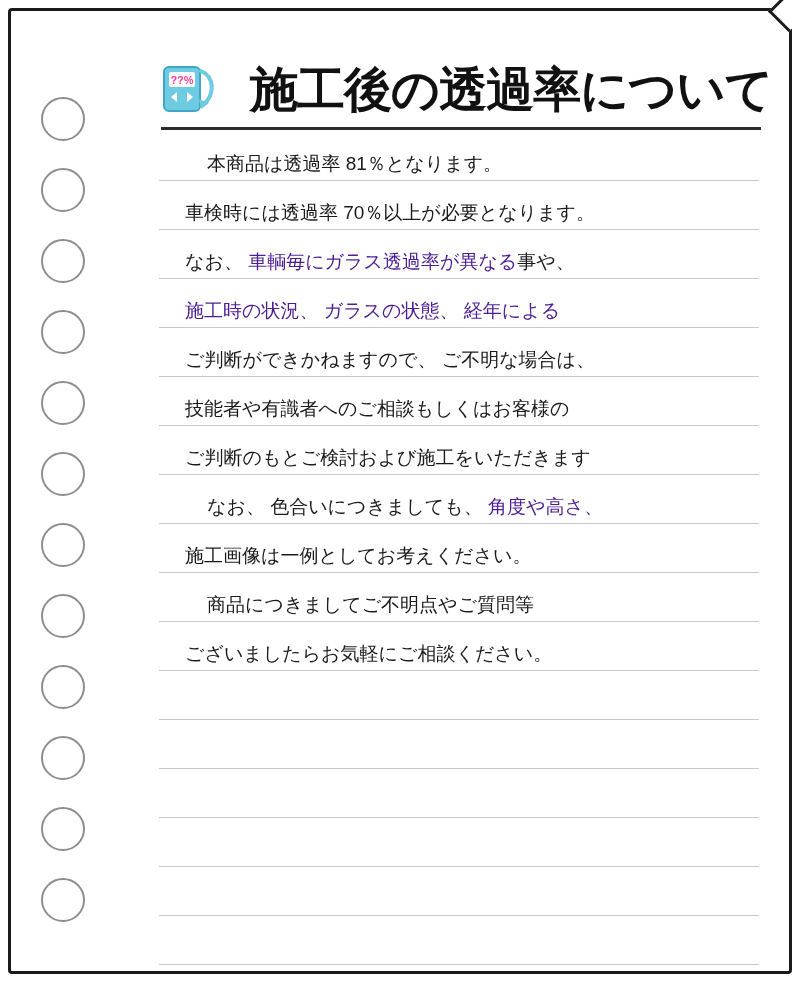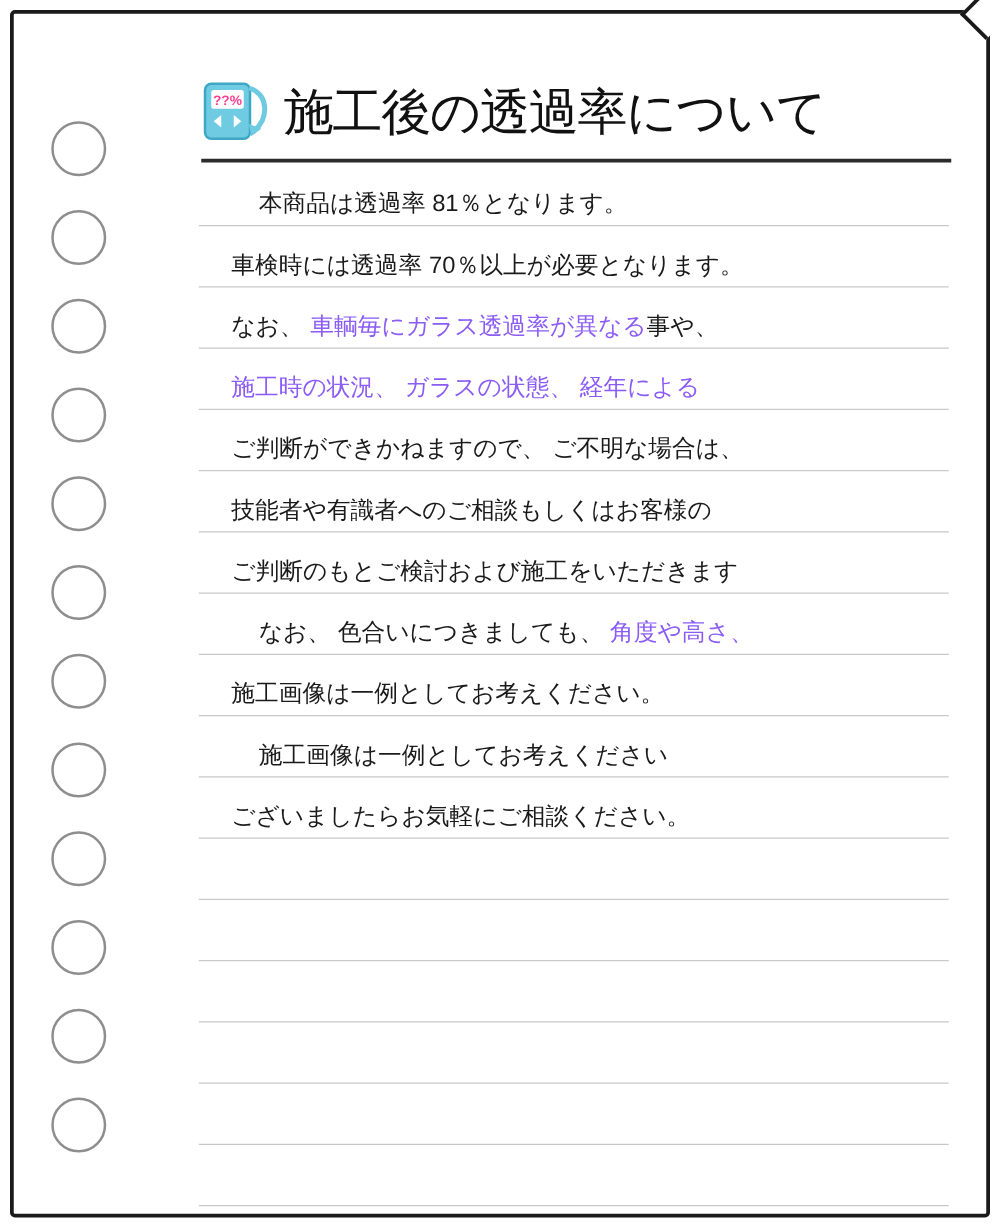--- a/index.html
+++ b/index.html
@@ -88,26 +88,27 @@
     align-items: center;
   }
   #heading-icon {
     width: 60px;
     height: 58px;
     position: relative;
     flex: 0 0 auto;
     margin-right: 6px;
   }
   #heading-title {
-    font-size: 40px;
-    font-weight: normal;
+    font-size: 48px;
+    font-weight: bold;
     letter-spacing: -1px;
     color: #111111;
     white-space: nowrap;
     line-height: 1;
+    margin-left: 23px;
   }
   #heading-underline {
     position: absolute;
     left: 150px;
     top: 116px;
     width: 600px;
     height: 3px;
     background: #2b2b2b;
   }
 
@@ -121,21 +122,21 @@
   .line {
     height: 49px;
     line-height: 49px;
     font-size: 19px;
     color: #1a1a1a;
     white-space: nowrap;
     letter-spacing: 0px;
     margin-left: 24px;
   }
   .line.indent1 { padding-left: 22px; }
-  .hl { color: #8b5cf6; }
+  .hl { color: #4c1d95; }
 </style>
 </head>
 <body>
 
 <div id="sheet">
   <div id="corner"></div>
 
   <div id="rules">
       <div class="rule" style="top: 169px;"></div>
       <div class="rule" style="top: 218px;"></div>
@@ -190,16 +191,16 @@
   <div id="body-text">
       <div class="line indent1"><span class="">本商品は透過率 81％となります。</span></div>
       <div class="line"><span class="">車検時には透過率 70％以上が必要となります。</span></div>
       <div class="line"><span class="">なお、</span><span class="hl"> 車輌毎にガラス透過率が異なる</span><span class="">事や、</span></div>
       <div class="line"><span class="hl">施工時の状況、 ガラスの状態、 経年による</span></div>
       <div class="line"><span class="">ご判断ができかねますので、 ご不明な場合は、</span></div>
       <div class="line"><span class="">技能者や有識者へのご相談もしくはお客様の</span></div>
       <div class="line"><span class="">ご判断のもとご検討および施工をいただきます</span></div>
       <div class="line indent1"><span class="">なお、 色合いにつきましても、</span><span class="hl"> 角度や高さ、</span></div>
       <div class="line"><span class="">施工画像は一例としてお考えください。</span></div>
-      <div class="line indent1"><span class="">施工画像は一例としてお考えください</span></div>
+      <div class="line indent1"><span class="">商品につきましてご不明点やご質問等</span></div>
       <div class="line"><span class="">ございましたらお気軽にご相談ください。</span></div>
     </div>
 </div>
 
 </body></html>

